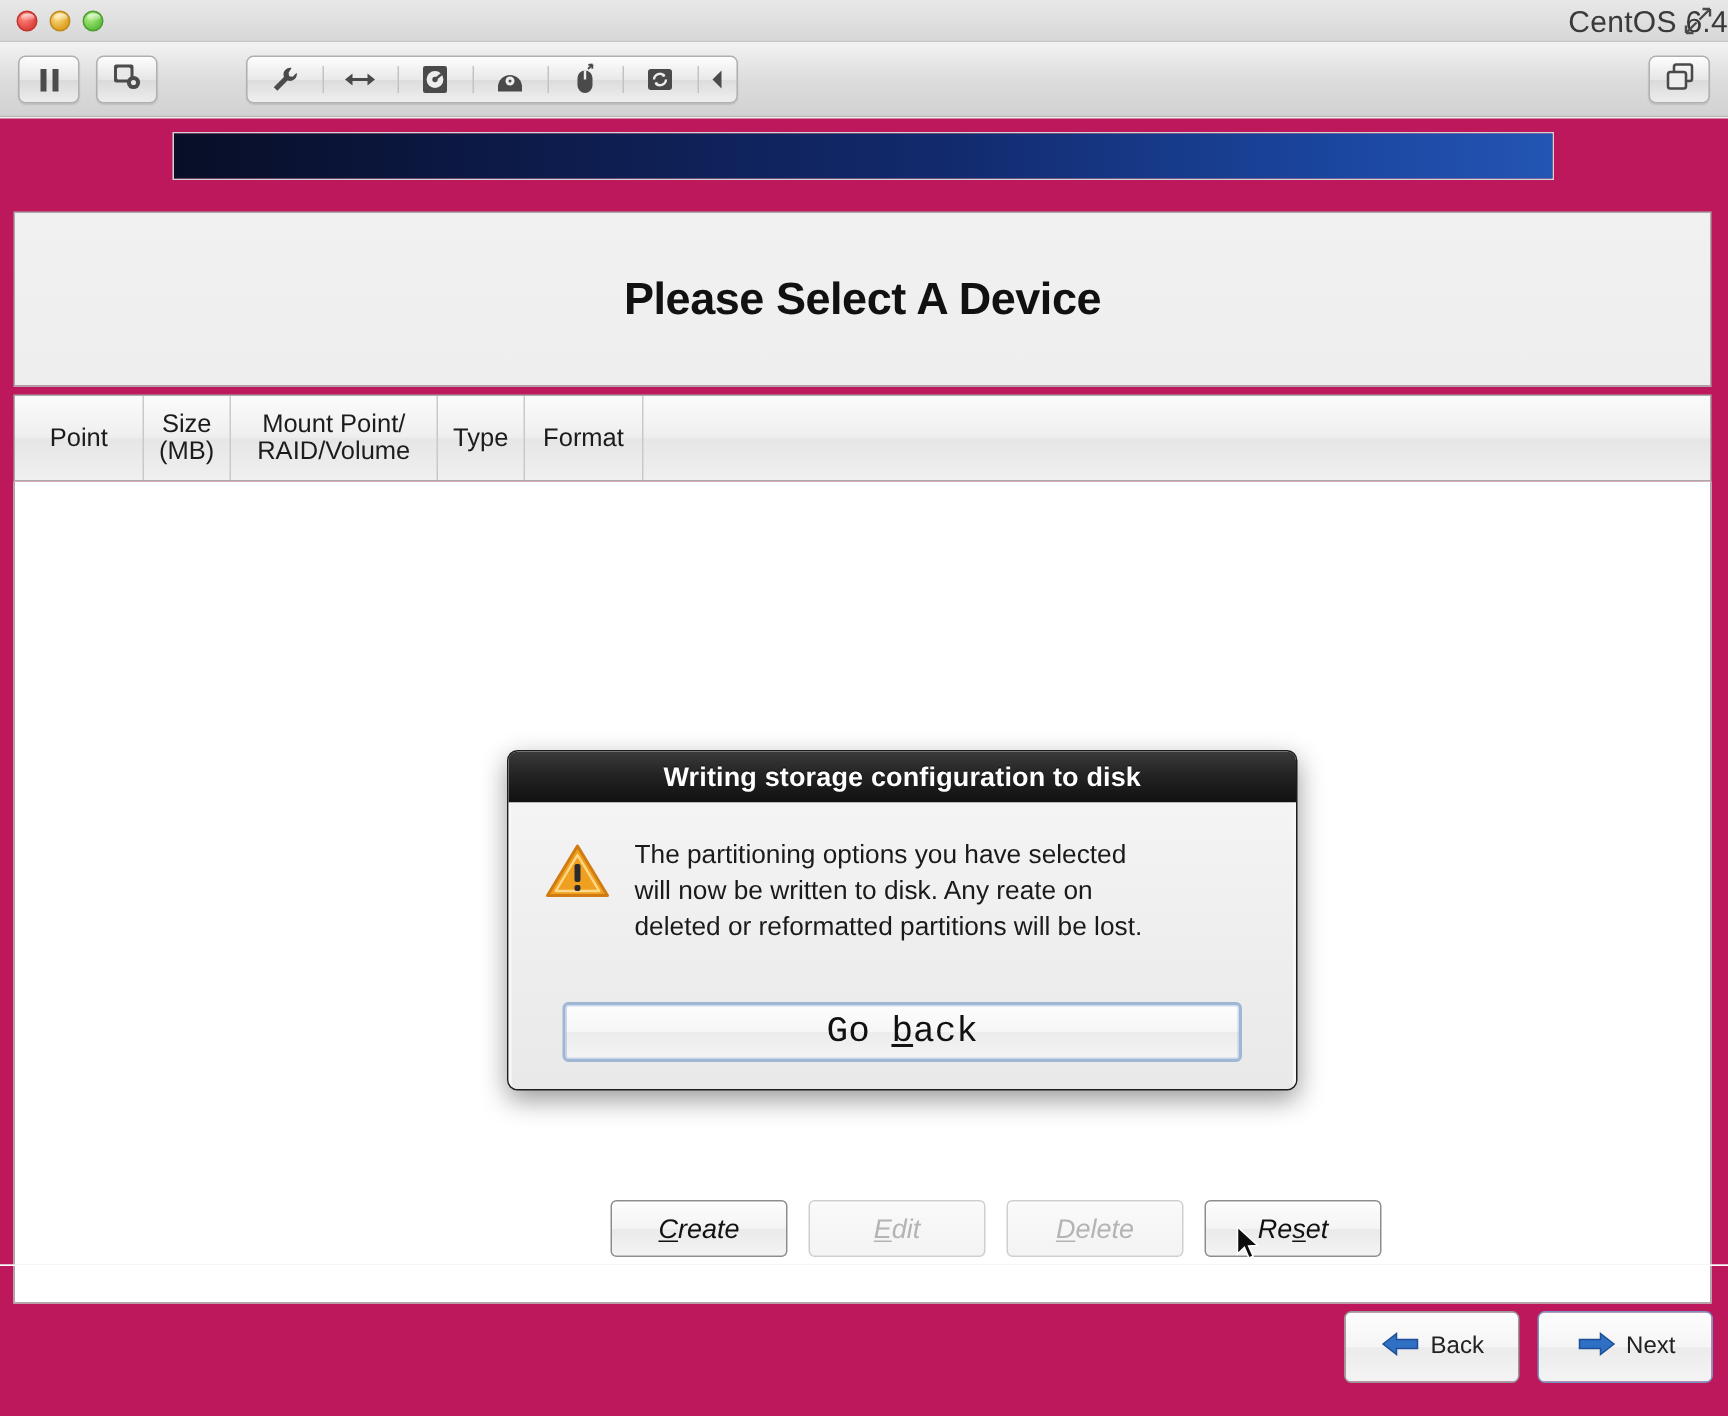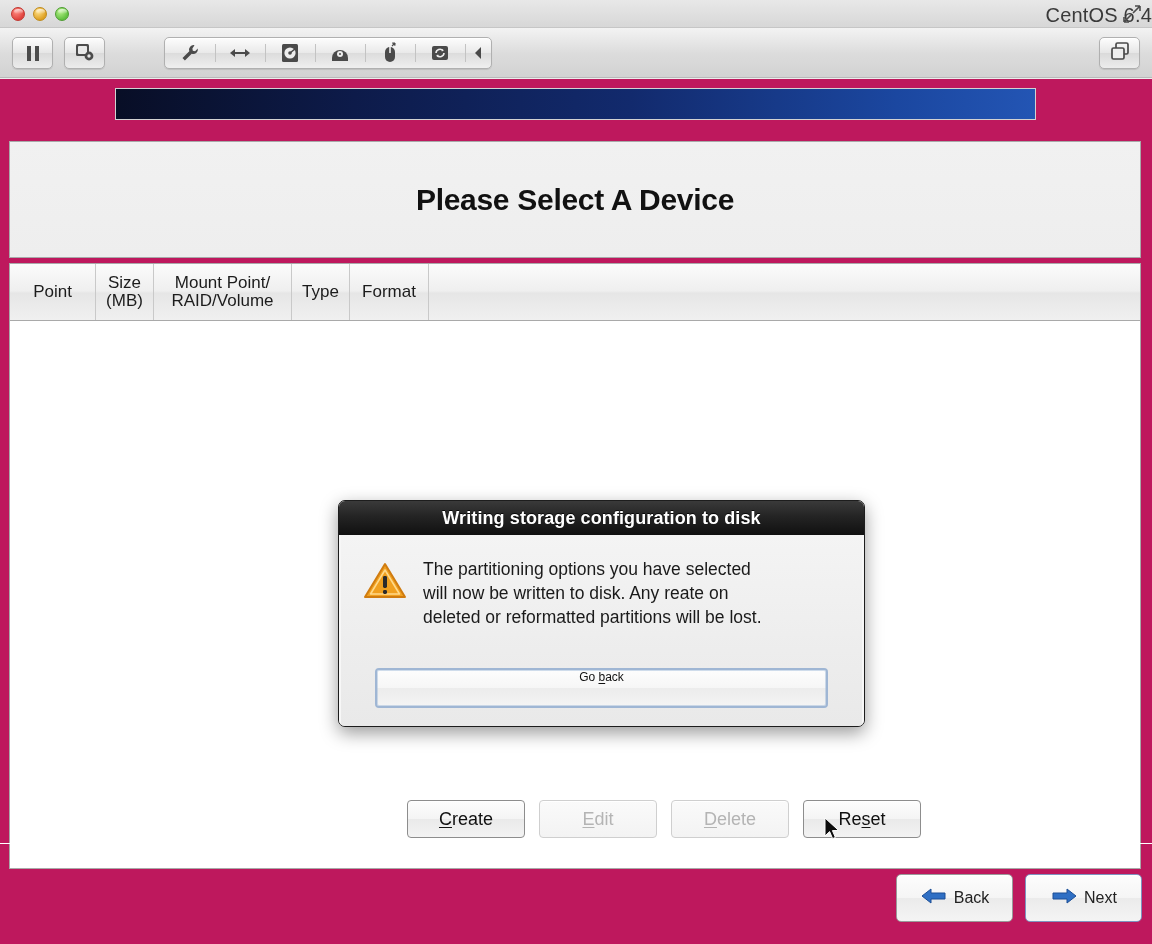--- a/index.html
+++ b/index.html
@@ -122,20 +122,21 @@
   .table-body {
     position: absolute; left: 9px; top: 242px; width: 1132px; height: 548px;
     background: #ffffff; border: 1px solid #a9a9a9; border-top: none;
   }
 
   
   .action-row {
     position: absolute; left: 9px; top: 716px; width: 932px; height: 48px;
     display: flex; justify-content: flex-end; align-items: center; gap: 14px;
     padding-right: 20px;
+    font-style: italic;
   }
   .gbtn {
     height: 38px; min-width: 118px; padding: 0 20px;
     background: linear-gradient(to bottom, #fdfdfd 0%, #f4f4f4 50%, #eaeaea 51%, #f3f3f3 100%);
     border: 1px solid #8d8d8d; border-radius: 4px;
     font-size: 18px; color: #111;
     box-shadow: 0 1px 0 rgba(255,255,255,.9) inset;
     display: flex; align-items: center; justify-content: center;
   }
   .gbtn.disabled {
@@ -197,25 +198,26 @@
   .warn-icon { flex: 0 0 44px; padding-top: 4px; }
   .dlg-msg {
     font-size: 17.5px; color: #1a1a1a; line-height: 1.38;
   }
   .dlg-btns {
     position: absolute; left: 0; right: 0; bottom: 18px;
     display: flex; gap: 16px; padding: 0 34px;
   }
   .dbtn {
     height: 40px; flex: 1;
-    display: flex; align-items: flex-start; justify-content: center;
-    font-size: 12px; color: #111;
+    display: flex; align-items: center; justify-content: center;
+    font-size: 24px; color: #111;
     background: linear-gradient(to bottom, #fdfdfd 0%, #f6f6f6 50%, #ececec 51%, #f4f4f4 100%);
     border: 1px solid #9b9b9b; border-radius: 4px;
     box-shadow: 0 1px 0 rgba(255,255,255,.9) inset;
+    font-family: Liberation Mono, monospace;
   }
   .dbtn.focused {
     border: 2px solid #9fb6d4;
     box-shadow: 0 0 0 1px rgba(160,185,215,.5) inset, 0 1px 0 rgba(255,255,255,.9) inset;
   }
   .dbtn u { text-underline-offset: 2px; }
 </style>
 </head>
 <body>
 

